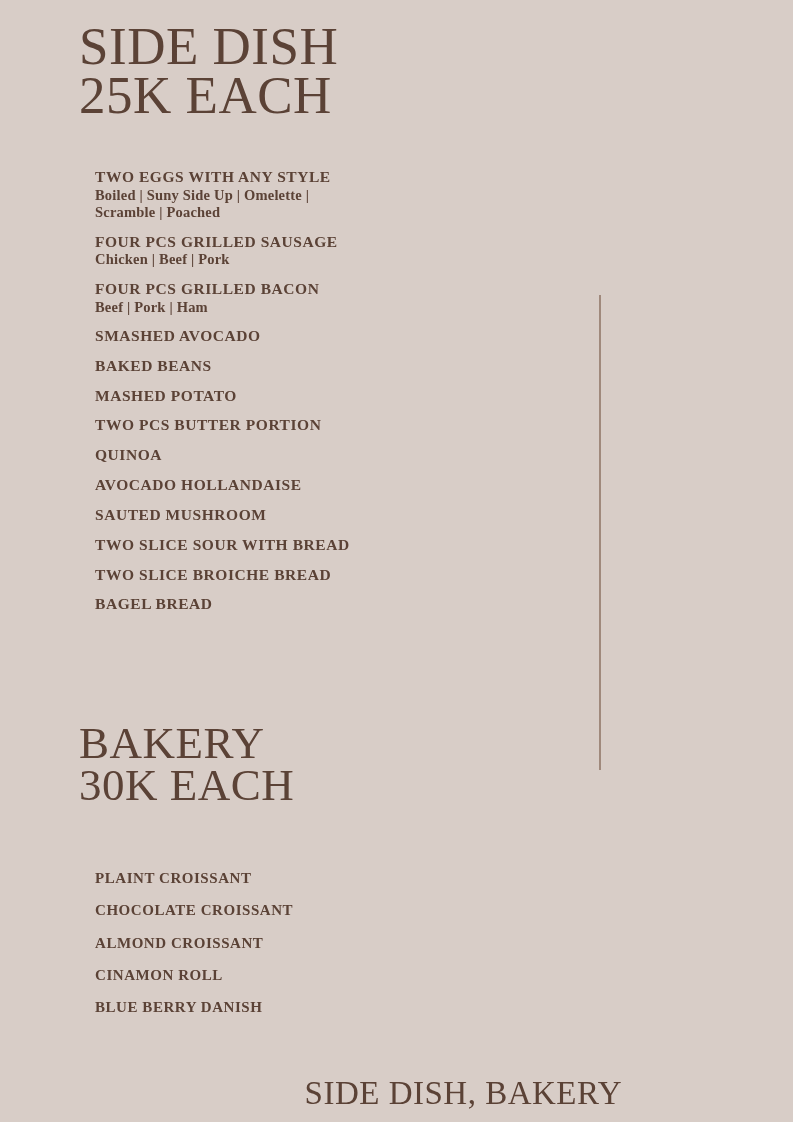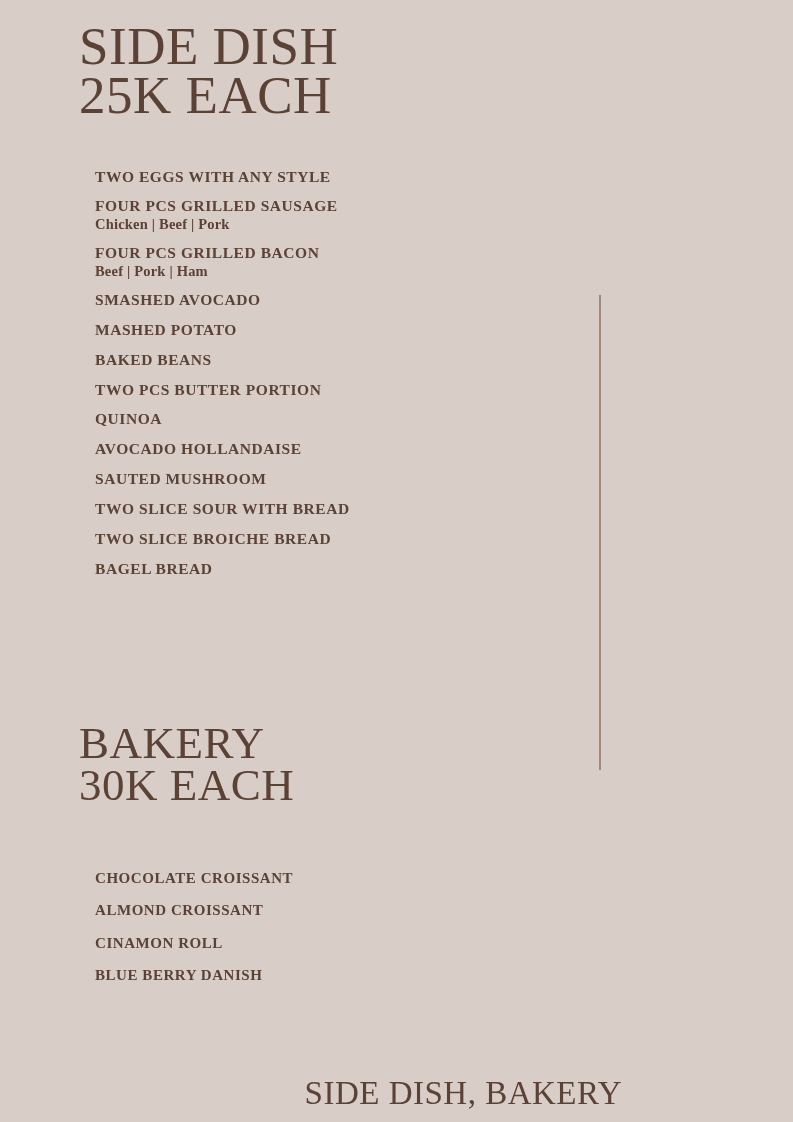--- a/index.html
+++ b/index.html
@@ -107,37 +107,38 @@
 <div class="page">
 
   <div class="vrule"></div>
 
   <div class="section-title" id="side-dish-title">SIDE DISH
 25K EACH</div>
 
   <div class="item-list" id="side-dish-list">
       <div class="item with-sub">
         <div class="item-name">TWO EGGS WITH ANY STYLE</div>
+        <div class="item-sub">Boiled | Suny Side Up | Omelette | Scramble | Poached</div>
       </div>
       <div class="item with-sub">
         <div class="item-name">FOUR PCS GRILLED SAUSAGE</div>
         <div class="item-sub">Chicken | Beef | Pork</div>
       </div>
       <div class="item with-sub">
         <div class="item-name">FOUR PCS GRILLED BACON</div>
         <div class="item-sub">Beef | Pork | Ham</div>
       </div>
       <div class="item tight">
         <div class="item-name">SMASHED AVOCADO</div>
       </div>
       <div class="item tight">
-        <div class="item-name">MASHED POTATO</div>
+        <div class="item-name">BAKED BEANS</div>
       </div>
       <div class="item tight">
-        <div class="item-name">BAKED BEANS</div>
+        <div class="item-name">MASHED POTATO</div>
       </div>
       <div class="item tight">
         <div class="item-name">TWO PCS BUTTER PORTION</div>
       </div>
       <div class="item tight">
         <div class="item-name">QUINOA</div>
       </div>
       <div class="item tight">
         <div class="item-name">AVOCADO HOLLANDAISE</div>
       </div>
@@ -153,20 +154,23 @@
       <div class="item tight">
         <div class="item-name">BAGEL BREAD</div>
       </div>
     </div>
 
   <div class="section-title" id="bakery-title">BAKERY
 30K EACH</div>
 
   <div class="item-list" id="bakery-list">
       <div class="item tight">
+        <div class="item-name">PLAINT CROISSANT</div>
+      </div>
+      <div class="item tight">
         <div class="item-name">CHOCOLATE CROISSANT</div>
       </div>
       <div class="item tight">
         <div class="item-name">ALMOND CROISSANT</div>
       </div>
       <div class="item tight">
         <div class="item-name">CINAMON ROLL</div>
       </div>
       <div class="item tight">
         <div class="item-name">BLUE BERRY DANISH</div>

